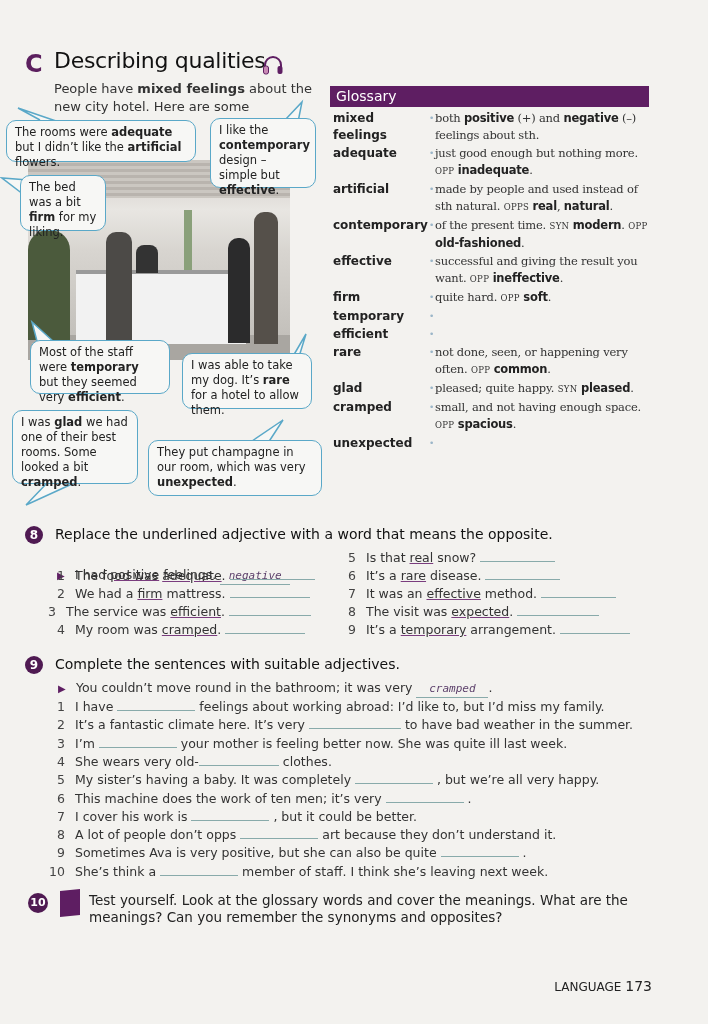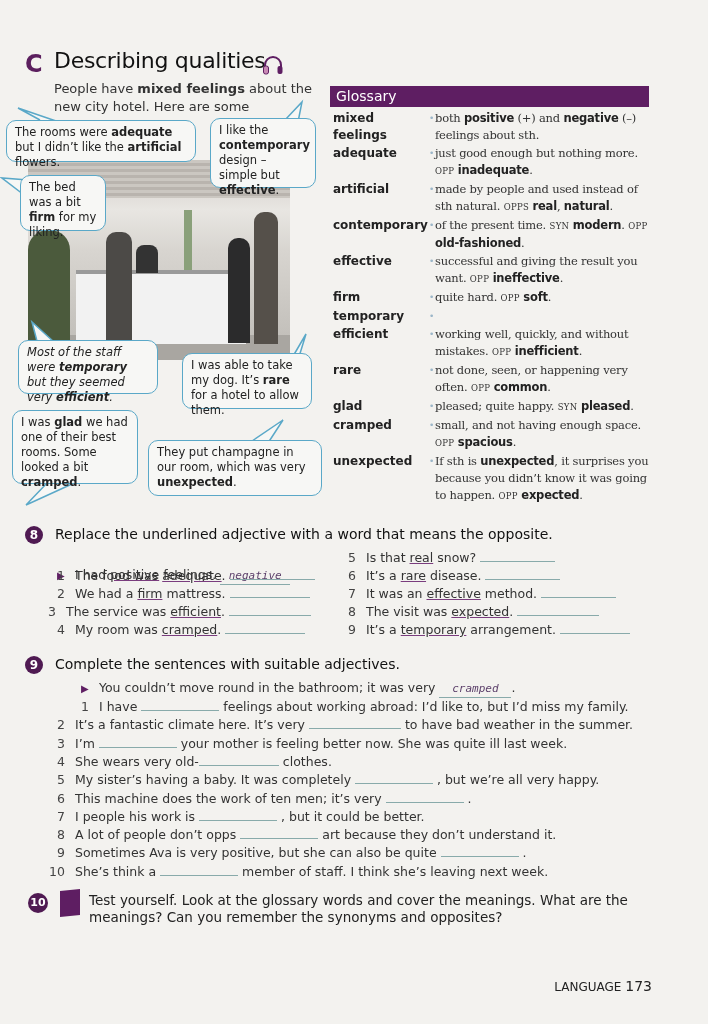--- a/index.html
+++ b/index.html
@@ -86,21 +86,21 @@
     <path d="M38 345 L32 322 L54 342"></path>
     <path d="M292 358 L306 334 L298 360"></path>
     <path d="M48 482 L26 505 L72 484"></path>
     <path d="M252 441 L283 420 L268 443"></path>
   </g>
 </svg>
 
 <div class="bubble" style="left:6px;top:120px;width:190px;height:42px;"><span>The rooms were </span><b>adequate</b><span> but I didn’t like the </span><b>artificial</b><span> flowers.</span></div>
 <div class="bubble" style="left:210px;top:118px;width:106px;height:70px;"><span>I like the </span><b>contemporary</b><span> design – simple but </span><b>effective</b><span>.</span></div>
 <div class="bubble" style="left:20px;top:175px;width:86px;height:56px;"><span>The bed was a bit </span><b>firm</b><span> for my liking.</span></div>
-<div class="bubble" style="left:18px;top:340px;width:140px;height:54px;font-style:italic;"><span>Most of the staff were </span><b>temporary</b><span> but they seemed very </span><b>efficient</b><span>.</span></div>
+<div class="bubble" style="left:30px;top:340px;width:140px;height:54px;"><span>Most of the staff were </span><b>temporary</b><span> but they seemed very </span><b>efficient</b><span>.</span></div>
 <div class="bubble" style="left:182px;top:353px;width:130px;height:56px;"><span>I was able to take my dog. It’s </span><b>rare</b><span> for a hotel to allow them.</span></div>
 <div class="bubble" style="left:12px;top:410px;width:126px;height:74px;"><span>I was </span><b>glad</b><span> we had one of their best rooms. Some looked a bit </span><b>cramped</b><span>.</span></div>
 <div class="bubble" style="left:148px;top:440px;width:174px;height:56px;"><span>They put champagne in our room, which was very </span><b>unexpected</b><span>.</span></div>
 
 <div class="abs gloss-head">Glossary</div>
 <div class="abs gloss" id="gloss">
     <div class="g-row" style="margin-bottom: 1px;">
       <div class="g-term">mixed feelings</div>
       <div class="g-dot">•</div>
       <div class="g-def"><span>both </span><span class="kw">positive</span><span> (+) and </span><span class="kw">negative</span><span> (–) feelings about sth.</span></div>
@@ -130,41 +130,39 @@
       <div class="g-dot">•</div>
       <div class="g-def"><span>quite hard. </span><span class="sc">opp</span><span> </span><span class="kw">soft</span><span>.</span></div>
     </div>
     <div class="g-row" style="margin-bottom: 1px;">
       <div class="g-term">temporary</div>
       <div class="g-dot">•</div>
     </div>
     <div class="g-row" style="margin-bottom: 1px;">
       <div class="g-term">efficient</div>
       <div class="g-dot">•</div>
-      <div class="g-def"><span>working well, quickly, and without mistakes. </span><span class="sc">opp</span><span> </span><span class="kw">inefficient</span><span>.</span></div>
     </div>
     <div class="g-row" style="margin-bottom: 1px;">
       <div class="g-term">rare</div>
       <div class="g-dot">•</div>
       <div class="g-def"><span>not done, seen, or happening very often. </span><span class="sc">opp</span><span> </span><span class="kw">common</span><span>.</span></div>
     </div>
     <div class="g-row" style="margin-bottom: 1px;">
       <div class="g-term">glad</div>
       <div class="g-dot">•</div>
       <div class="g-def"><span>pleased; quite happy. </span><span class="sc">syn</span><span> </span><span class="kw">pleased</span><span>.</span></div>
     </div>
     <div class="g-row" style="margin-bottom: 1px;">
       <div class="g-term">cramped</div>
       <div class="g-dot">•</div>
       <div class="g-def"><span>small, and not having enough space. </span><span class="sc">opp</span><span> </span><span class="kw">spacious</span><span>.</span></div>
     </div>
     <div class="g-row" style="margin-bottom: 1px;">
       <div class="g-term">unexpected</div>
       <div class="g-dot">•</div>
-      <div class="g-def"><span>If sth is </span><span class="kw">unexpected</span><span>, it surprises you because you didn’t know it was going to happen. </span><span class="sc">opp</span><span> </span><span class="kw">expected</span><span>.</span></div>
     </div>
   </div>
 
 <div class="abs badge" style="left:25px;top:526px;">8</div>
 <div class="abs ex-title" style="left:55px;top:526px;">Replace the underlined adjective with a word that means the opposite.</div>
 <div class="item" style="left:57px;top:567px;">
   <span class="arrow">▶</span><span>I had </span><span class="u">positive</span><span> feelings.</span>
   <span class="hand" style="width:70px;">negative</span>
 </div>
 <div id="ex8items">
@@ -174,31 +172,31 @@
     <div class="item" style="left: 57px; top: 621px;"><span class="num">4</span><span>My room was </span><span class="u">cramped</span><span>. </span><span class="blank" style="width: 80px;"></span></div>
     <div class="item" style="left: 348px; top: 549px;"><span class="num">5</span><span>Is that </span><span class="u">real</span><span> snow? </span><span class="blank" style="width: 75px;"></span></div>
     <div class="item" style="left: 348px; top: 567px;"><span class="num">6</span><span>It’s a </span><span class="u">rare</span><span> disease. </span><span class="blank" style="width: 75px;"></span></div>
     <div class="item" style="left: 348px; top: 585px;"><span class="num">7</span><span>It was an </span><span class="u">effective</span><span> method. </span><span class="blank" style="width: 75px;"></span></div>
     <div class="item" style="left: 348px; top: 603px;"><span class="num">8</span><span>The visit was </span><span class="u">expected</span><span>. </span><span class="blank" style="width: 82px;"></span></div>
     <div class="item" style="left: 348px; top: 621px;"><span class="num">9</span><span>It’s a </span><span class="u">temporary</span><span> arrangement. </span><span class="blank" style="width: 70px;"></span></div>
   </div>
 
 <div class="abs badge" style="left:25px;top:656px;">9</div>
 <div class="abs ex-title" style="left:55px;top:656px;">Complete the sentences with suitable adjectives.</div>
-<div class="item" style="left:63px;top:680px;padding-left:18px;">
+<div class="item" style="left:40px;top:680px;padding-left:18px;">
   <span class="arrow">▶</span><span>You couldn’t move round in the bathroom; it was very </span><span class="hand" style="width:72px;">cramped</span><span>.</span>
 </div>
 <div id="ex9items">
-    <div class="item" style="left: 57px; top: 698px; margin-left: 24px;"><span class="num">1</span><span>I have </span><span class="blank" style="width: 78px;"></span><span> feelings about working abroad: I’d like to, but I’d miss my family.</span></div>
+    <div class="item" style="left: 57px; top: 698px;"><span class="num">1</span><span>I have </span><span class="blank" style="width: 78px;"></span><span> feelings about working abroad: I’d like to, but I’d miss my family.</span></div>
     <div class="item" style="left: 57px; top: 716.3px;"><span class="num">2</span><span>It’s a fantastic climate here. It’s very </span><span class="blank" style="width: 92px;"></span><span> to have bad weather in the summer.</span></div>
     <div class="item" style="left: 57px; top: 734.6px;"><span class="num">3</span><span>I’m </span><span class="blank" style="width: 78px;"></span><span> your mother is feeling better now. She was quite ill last week.</span></div>
     <div class="item" style="left: 57px; top: 752.9px;"><span class="num">4</span><span>She wears very old-</span><span class="blank" style="width: 80px;"></span><span> clothes.</span></div>
     <div class="item" style="left: 57px; top: 771.2px;"><span class="num">5</span><span>My sister’s having a baby. It was completely </span><span class="blank" style="width: 78px;"></span><span> , but we’re all very happy.</span></div>
     <div class="item" style="left: 57px; top: 789.5px;"><span class="num">6</span><span>This machine does the work of ten men; it’s very </span><span class="blank" style="width: 78px;"></span><span> .</span></div>
-    <div class="item" style="left: 57px; top: 807.8px;"><span class="num">7</span><span>I people his work is </span><span class="blank" style="width: 78px;"></span><span> , but it could be better.</span></div>
+    <div class="item" style="left: 57px; top: 807.8px;"><span class="num">7</span><span>I cover his work is </span><span class="blank" style="width: 78px;"></span><span> , but it could be better.</span></div>
     <div class="item" style="left: 57px; top: 826.1px;"><span class="num">8</span><span>A lot of people don’t opps </span><span class="blank" style="width: 78px;"></span><span> art because they don’t understand it.</span></div>
     <div class="item" style="left: 57px; top: 844.4px;"><span class="num">9</span><span>Sometimes Ava is very positive, but she can also be quite </span><span class="blank" style="width: 78px;"></span><span> .</span></div>
     <div class="item" style="left: 57px; top: 862.7px;"><span class="num" style="margin-left: -8px; width: 26px;">10</span><span>She’s think a </span><span class="blank" style="width: 78px;"></span><span> member of staff. I think she’s leaving next week.</span></div>
   </div>
 
 <div class="abs badge" style="left:28px;top:893px;width:20px;height:20px;line-height:20px;font-size:11px;">10</div>
 <div class="abs ex10-icon"></div>
 <div class="abs" style="left:89px;top:892px;width:560px;font-size:13.5px;line-height:17px;color:#222;">Test yourself. Look at the glossary words and cover the meanings. What are the meanings? Can you remember the synonyms and opposites?</div>
 
 <div class="abs footer">

